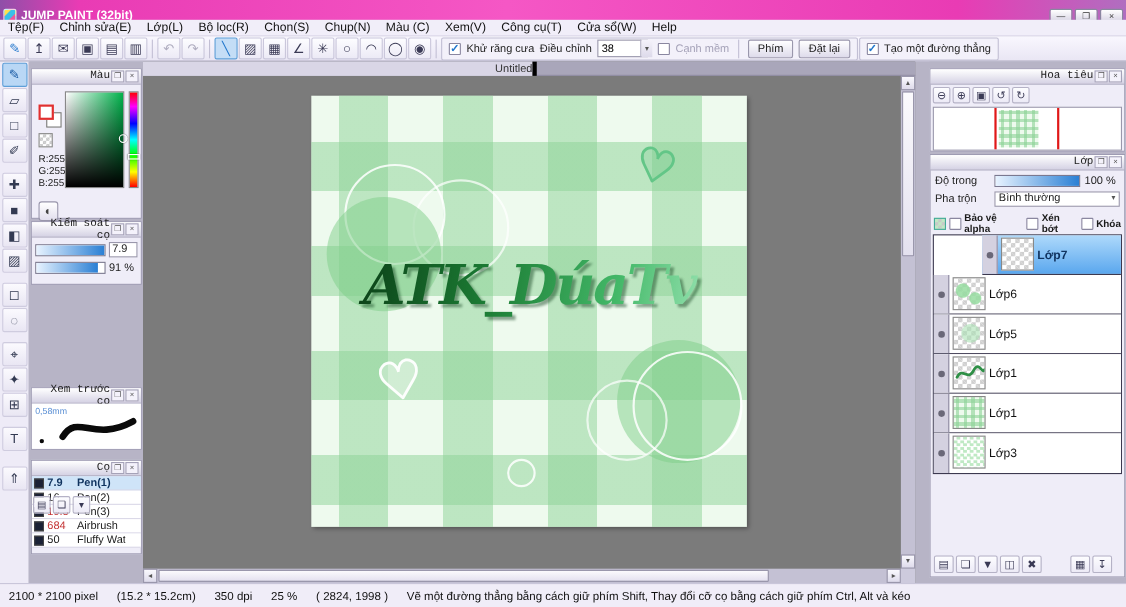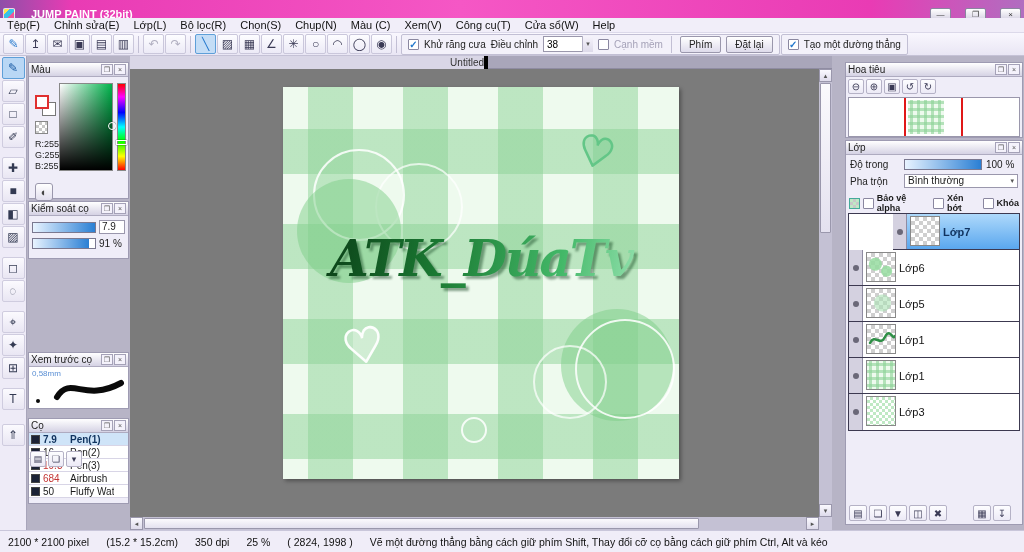--- a/index.html
+++ b/index.html
@@ -2,21 +2,21 @@
 <html style="--titlebar_pink: #ea3cb7; --selection_blue: #4aa0ea; --red_text: #c43535; --plaid_green: #9bd8a4; --canvas_bg: #7b7b7b;"><head>
 <meta charset="utf-8">
 <style>
   * { box-sizing:border-box; margin:0; padding:0; }
   html,body { width:1024px; height:552px; overflow:hidden; }
   body { position:relative; font-family:"Liberation Sans",sans-serif; font-size:11px; background:#b7b4c6; color:#1a1a1a; }
 
   
   .titlebar { position:absolute; left:0; top:0; width:1024px; height:28px;
     background:linear-gradient(90deg,#8f4fa8 0%, #e93bb4 7%, #f557c5 45%, #e93bb4 85%, #b06ec0 100%);
-    display:flex; align-items:center; padding:0 3px; color:#fff; font-weight:bold; font-size:11px;gap:12px; }
+    display:flex; align-items:center; padding:0 3px; color:#fff; font-weight:bold; font-size:11px; }
   .app-icon { width:12px; height:12px; margin-right:4px; border-radius:2px;
     background:linear-gradient(135deg,#ffe14d 0 30%, #39c0e8 30% 65%, #f0569a 65%); border:1px solid rgba(255,255,255,.7); }
   .titlebar .spacer { flex:1; }
   .win-btn { width:21px; height:13px; margin-left:2px; background:linear-gradient(#ffffff,#d5d1e2);
     border:1px solid #8a86a0; border-radius:2px; font-size:8px; line-height:11px; text-align:center; color:#333; font-weight:normal; }
 
   
   .menubar { position:absolute; left:0; top:18px; width:1024px; height:15px; background:#f1eef9;
     border-bottom:1px solid #dcd9ea; display:flex; align-items:center; font-size:11px; }
   .menu-item { padding:0 7px; color:#111; }
@@ -54,21 +54,21 @@
   .toolstrip { position:absolute; left:0; top:56px; width:27px; height:474px; background:#eeebf7; border-right:1px solid #a8a5ba; }
   .tool-btn { width:23px; height:22px; margin:1px auto; border:1px solid #cfccdf; border-radius:2px;
     background:linear-gradient(#fbfafe,#e9e6f3); display:flex; align-items:center; justify-content:center;
     font-size:12px; color:#333a52; }
   .tool-btn.active { background:#b9d7f5; border-color:#5e9fd8; color:#1355a0; }
 
   
   .panel { position:absolute; background:#efedf8; border:1px solid #9e9bb2; }
   .ptitle { height:14px; background:linear-gradient(#ffffff,#d5d2e4); border-bottom:1px solid #aeabc0;
     display:flex; align-items:center; font-size:10px; color:#222; padding:0 2px; }
-  .ptitle .t { flex:1; text-align:left; }
+  .ptitle .t { flex:1; text-align:right;font-family:Liberation Mono, monospace; }
   .picon { width:12px; height:11px; border:1px solid #a5a2b8; background:#f4f2fb; font-size:7px; line-height:9px;
     text-align:center; color:#555; margin-left:1px; flex:none; }
 
   
   .sat-square { position:absolute; left:30px; top:20px; width:54px; height:88px; border:1px solid #888;
     background:linear-gradient(to top, #000, rgba(0,0,0,0)), linear-gradient(to right, #fff, #00b44c); }
   .sat-marker { position:absolute; right:-4px; top:38px; width:8px; height:8px; border:1.5px solid #fff; border-radius:50%;
     box-shadow:0 0 1px #000; }
   .hue-bar { position:absolute; left:88px; top:20px; width:9px; height:88px; border:1px solid #888;
     background:linear-gradient(180deg,#f00 0%,#f0f 15%,#00f 33%,#0ff 50%,#0f0 66%,#ff0 84%,#f00 100%); }

